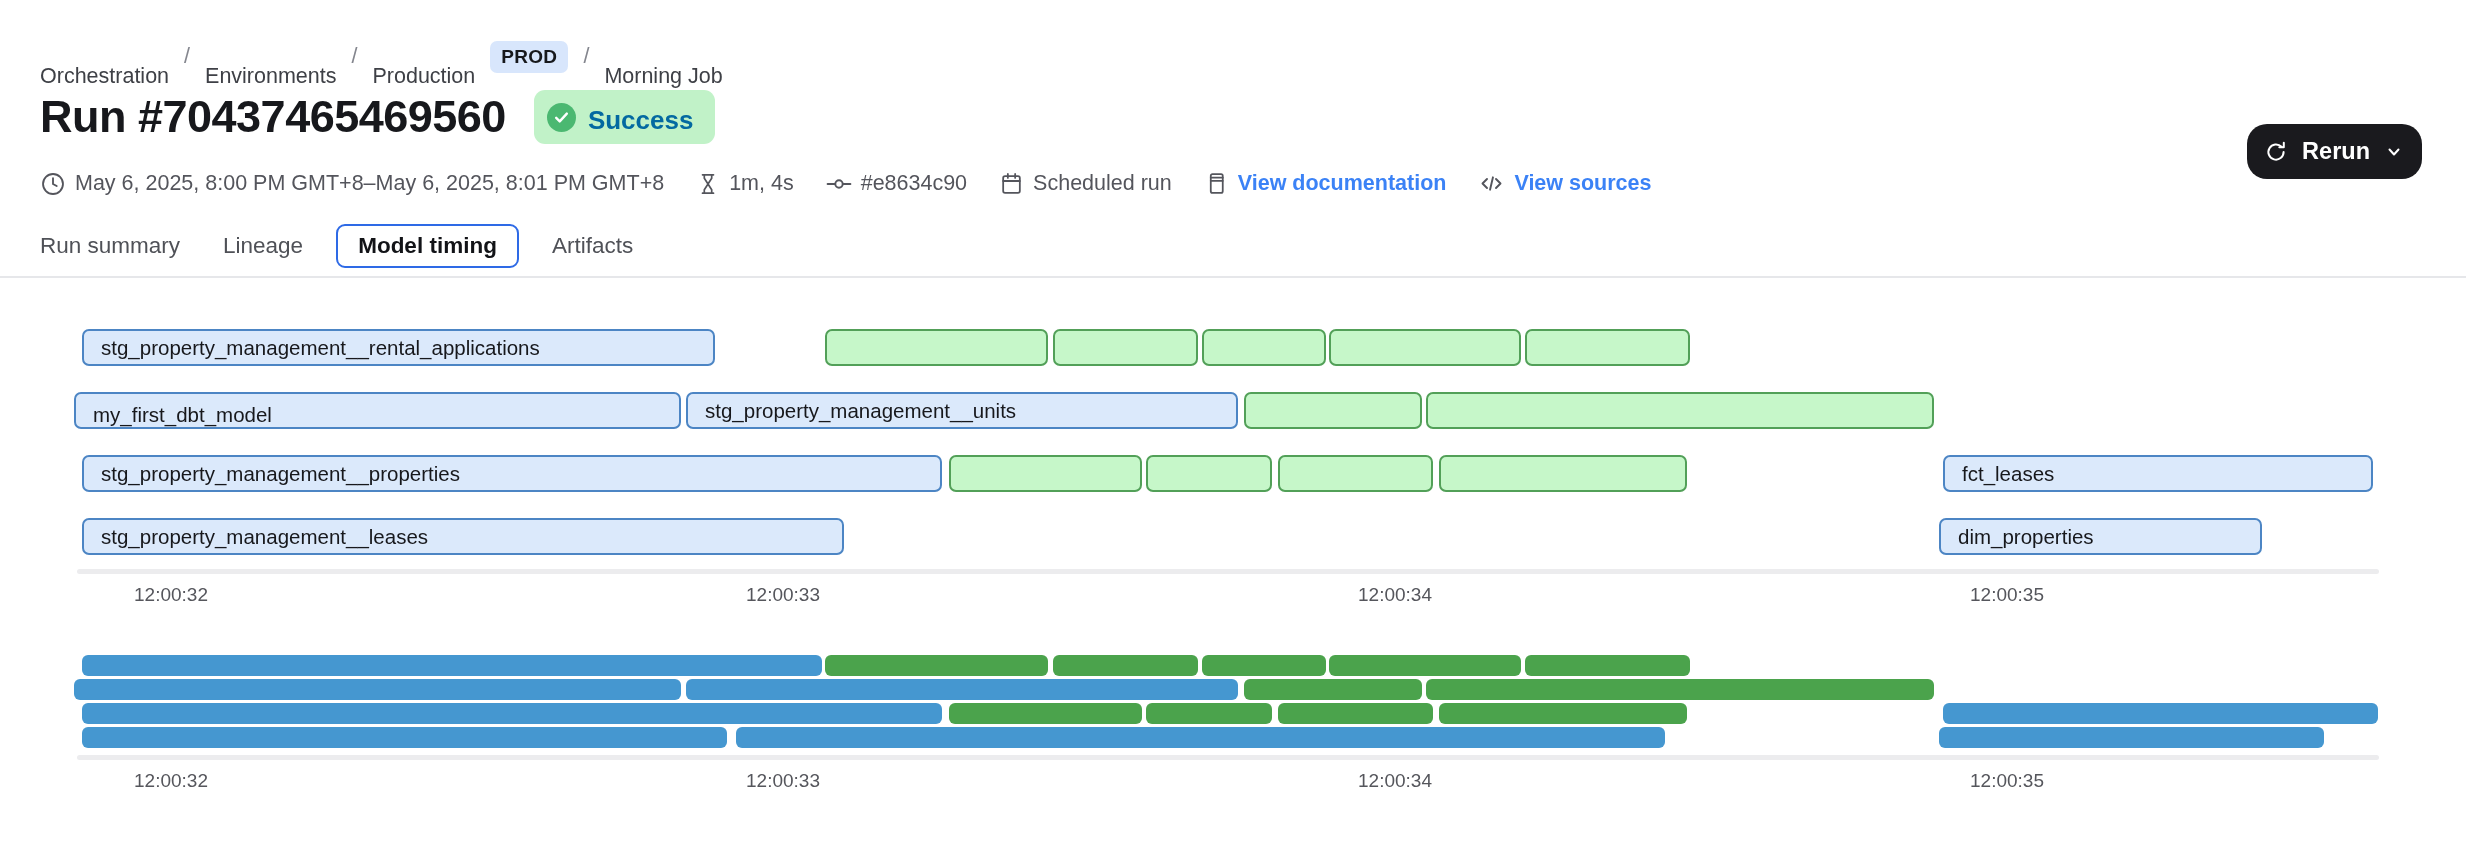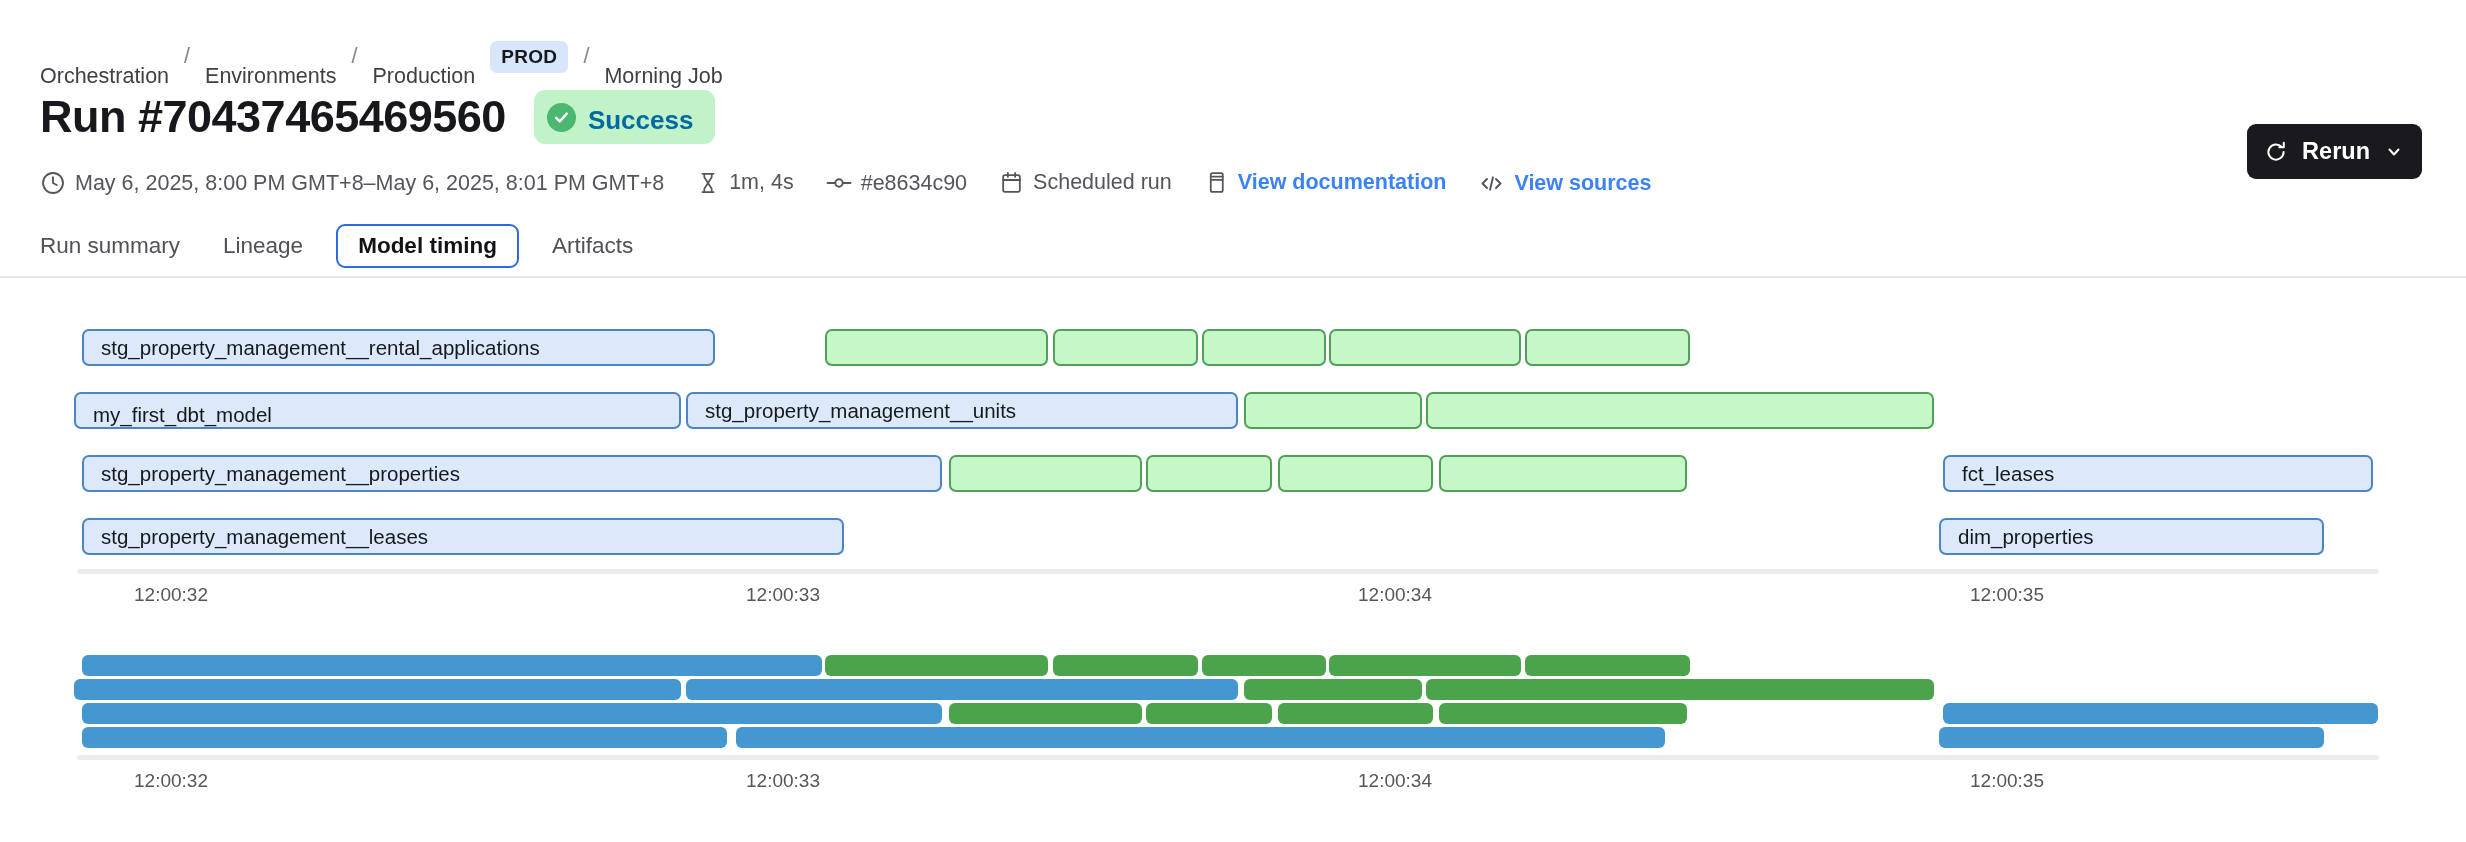--- a/index.html
+++ b/index.html
@@ -13,24 +13,24 @@
   .crumb{cursor:pointer;margin-top:40px;}
   .crumb-sep{color:#84868e;}
   .env-chip{background:#d8e6fc;color:#17181c;font-weight:700;font-size:19px;padding:5px 11px;border-radius:7px;letter-spacing:.3px;}
   
   .title-row{position:absolute;left:40px;top:90px;display:flex;align-items:center;gap:28px;}
   .run-title{font-size:45px;font-weight:600;color:#17181c;letter-spacing:-.5px;margin:0;}
   .status-badge{display:flex;align-items:center;gap:12px;background:#c1f2c8;border-radius:11px;height:54px;padding:0 22px 0 13px;}
   .status-badge .circ{width:29px;height:29px;border-radius:50%;background:#4bb871;display:flex;align-items:center;justify-content:center;}
   .status-badge .txt{font-size:26px;font-weight:600;color:#0369a1;margin-top:7px;}
   
-  .rerun-btn{position:absolute;right:44px;top:124px;height:55px;background:#1a1a1e;border-radius:9px;display:flex;align-items:center;gap:14px;padding:0 18px 0 17px;cursor:pointer;border:none;}
+  .rerun-btn{position:absolute;right:44px;top:124px;height:55px;background:#1a1a1e;border-radius:20px;display:flex;align-items:center;gap:14px;padding:0 18px 0 17px;cursor:pointer;border:none;}
   .rerun-btn .lbl{color:#fff;font-size:23.5px;font-weight:700;}
   
-  .meta-row{position:absolute;left:40px;top:170px;display:flex;align-items:flex-start;gap:32px;font-size:21.5px;color:#54555c;}
+  .meta-row{position:absolute;left:40px;top:170px;display:flex;align-items:center;gap:32px;font-size:21.5px;color:#54555c;}
   .meta-item{display:flex;align-items:center;gap:9px;white-space:nowrap;}
   .meta-item svg{flex:0 0 auto;}
   .meta-link{color:#3b82f6;font-weight:700;text-underline-offset:5px;text-decoration-thickness:1.5px;cursor:pointer;}
   
   .tabs{position:absolute;left:40px;top:224px;display:flex;align-items:center;gap:43px;font-size:22.5px;color:#4f5157;}
   .tab{padding:9px 0;cursor:pointer;white-space:nowrap;}
   .tab.active{color:#121317;font-weight:600;border:2.5px solid #2e6ae6;border-radius:9px;padding:7px 20px;margin:0 -10px;background:#fff;}
   .header-divider{position:absolute;left:0;top:276px;width:2466px;height:2px;background:#e6e7ea;}
   
   #chart{position:absolute;left:0;top:0;width:2466px;height:842px;}
@@ -199,21 +199,21 @@
     <div class="mini green" style="left: 1439px; top: 703px; width: 248px;"></div>
     <div class="bar blue" style="left: 1943px; top: 455px; width: 430px;">
       <span class="bar-label">fct_leases</span>
     </div>
     <div class="mini blue" style="left: 1943px; top: 703px; width: 435px;"></div>
     <div class="bar blue" style="left: 82px; top: 518px; width: 762px;">
       <span class="bar-label">stg_property_management__leases</span>
     </div>
     <div class="mini blue" style="left: 82px; top: 727px; width: 645px;"></div>
     <div class="mini blue" style="left: 736px; top: 727px; width: 929px;"></div>
-    <div class="bar blue" style="left: 1939px; top: 518px; width: 385px;">
+    <div class="bar blue" style="left: 1939px; top: 518px; width: 323px;">
       <span class="bar-label">dim_properties</span>
     </div>
     <div class="mini blue" style="left: 1939px; top: 727px; width: 385px;"></div>
     <div class="tick" style="left: 171px; top: 584px;">12:00:32</div>
     <div class="tick" style="left: 171px; top: 770px;">12:00:32</div>
     <div class="tick" style="left: 783px; top: 584px;">12:00:33</div>
     <div class="tick" style="left: 783px; top: 770px;">12:00:33</div>
     <div class="tick" style="left: 1395px; top: 584px;">12:00:34</div>
     <div class="tick" style="left: 1395px; top: 770px;">12:00:34</div>
     <div class="tick" style="left: 2007px; top: 584px;">12:00:35</div>

